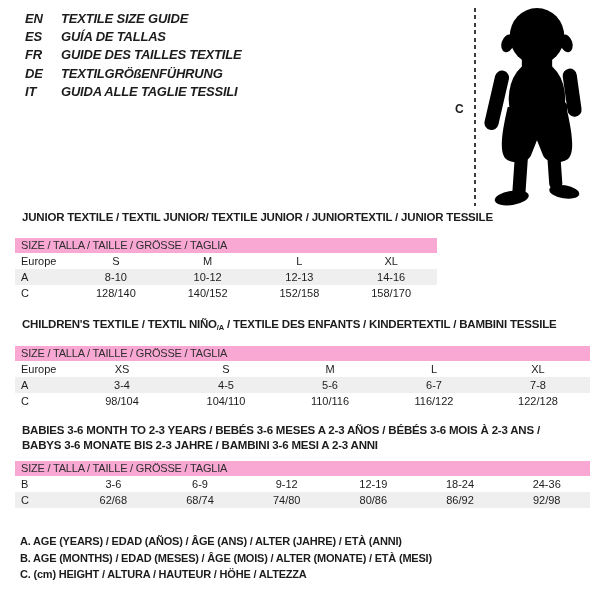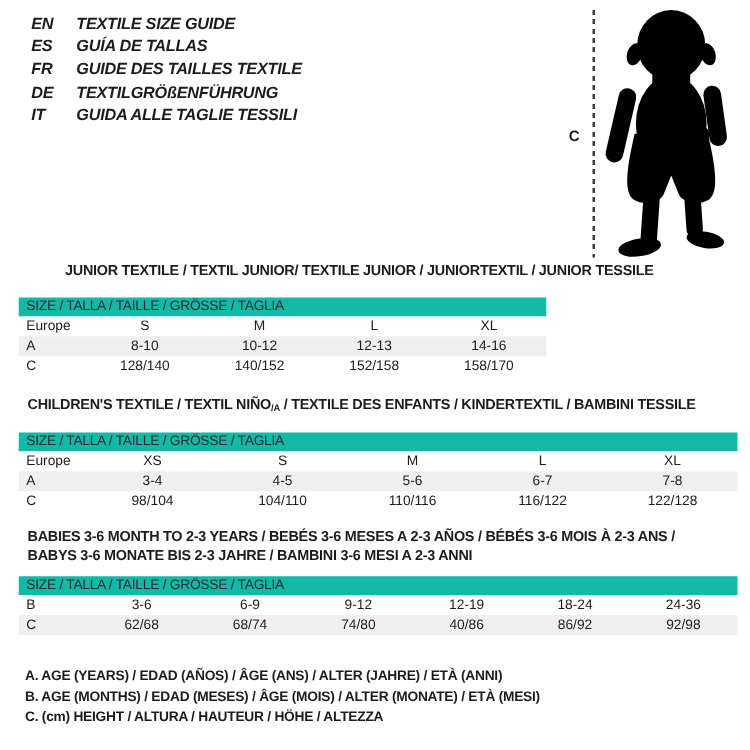--- a/index.html
+++ b/index.html
@@ -32,32 +32,32 @@
   }
   .silhouette { position: absolute; left: 483px; top: 6px; }
 
   
   .section-title {
     position: absolute; left: 22px;
     font-size: 11.5px; font-weight: bold; letter-spacing: -0.2px;
     white-space: nowrap;
   }
   .section-title .subscript { font-size: 7.5px; vertical-align: -2px; }
-  .title-junior   { top: 211px; margin-left: 30px; }
+  .title-junior   { top: 211px; }
   .title-children { top: 318px; }
   .title-babies   { top: 423px; line-height: 14.5px; white-space: normal; width: 560px; }
 
   
   .size-table { position: absolute; left: 15px; }
   .table-junior   { top: 238px; width: 422px; }
   .table-children { top: 346px; width: 575px; }
   .table-babies   { top: 461px; width: 575px; }
   .thead {
     height: 15px; line-height: 15px;
-    background: #14b8a6; color: #2e2e2e;
+    background: #f9a8d4; color: #2e2e2e;
     font-size: 11px; padding-left: 6px; letter-spacing: -0.2px;
   }
   .trow { display: flex; height: 16px; line-height: 16px; font-size: 11px; }
   .trow.alt { background: #efefef; }
   .row-label { width: 55px; padding-left: 6px; flex: none; }
   .tcell { flex: 1; text-align: center; }
 
   
   .footnotes {
     position: absolute; left: 20px; top: 533px;
@@ -181,21 +181,21 @@
       <span class="tcell">9-12</span>
       <span class="tcell">12-19</span>
       <span class="tcell">18-24</span>
       <span class="tcell">24-36</span>
     </div>
     <div class="trow alt">
       <span class="row-label">C</span>
       <span class="tcell">62/68</span>
       <span class="tcell">68/74</span>
       <span class="tcell">74/80</span>
-      <span class="tcell">40/86</span>
+      <span class="tcell">80/86</span>
       <span class="tcell">86/92</span>
       <span class="tcell">92/98</span>
     </div>
   </div>
 
   <div class="footnotes">
     <div class="footnote">A. AGE (YEARS) / EDAD (AÑOS) / ÂGE (ANS) / ALTER (JAHRE) / ETÀ (ANNI)</div>
     <div class="footnote">B. AGE (MONTHS) / EDAD (MESES) / ÂGE (MOIS) / ALTER (MONATE) / ETÀ (MESI)</div>
     <div class="footnote">C. (cm) HEIGHT / ALTURA / HAUTEUR / HÖHE / ALTEZZA</div>
   </div>

